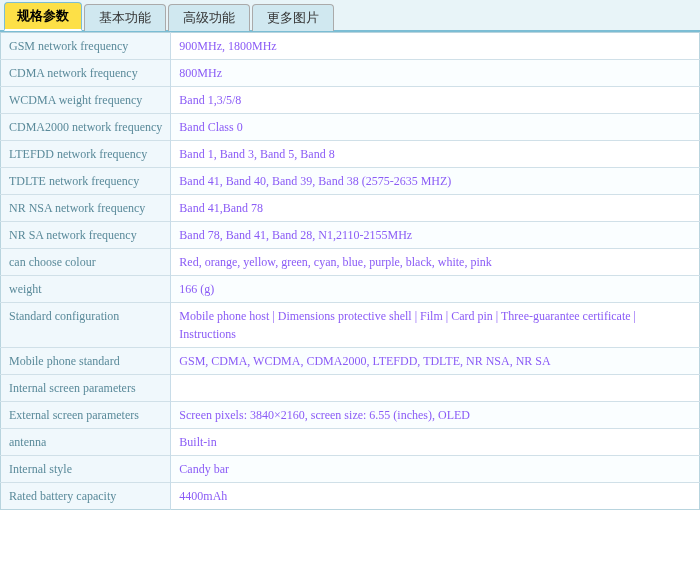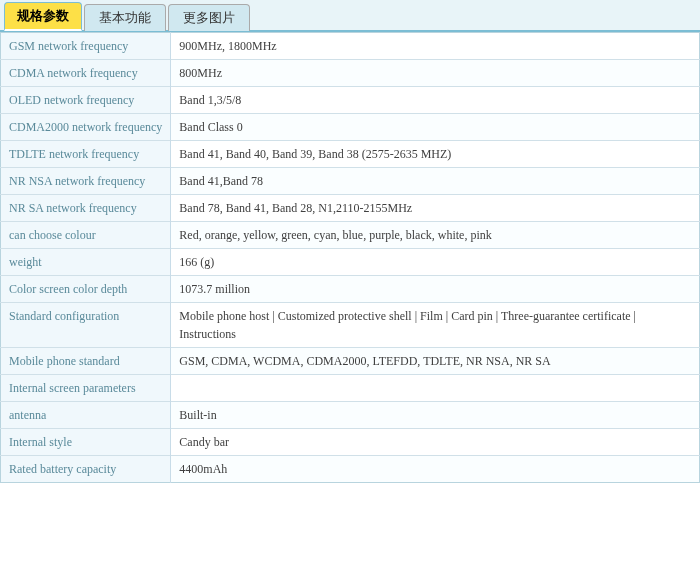--- a/index.html
+++ b/index.html
@@ -68,53 +68,58 @@
       line-height: 1.5;
     }
     .spec-table td:first-child {
       width: 160px;
       background: #f0f8fc;
       color: #5a8a9a;
       border-right: 1px solid #c8dce8;
       white-space: nowrap;
     }
     .spec-table td:last-child {
-      color: #404040;
+      color: #8b5cf6;
       background: #fff;
     }
     .spec-table tr:nth-child(even) td:last-child {
       background: #fafeff;
     }
   </style>
 </head>
 <body>
 
 <div class="tabs-container">
   <div class="tab tab-specs active">规格参数</div>
   <div class="tab">基本功能</div>
+  <div class="tab">高级功能</div>
   <div class="tab">更多图片</div>
 </div>
 
 <table class="spec-table">
   <tbody id="spec-tbody">
       <tr>
         <td>GSM network frequency</td>
         <td>900MHz, 1800MHz</td>
       </tr>
       <tr>
         <td>CDMA network frequency</td>
         <td>800MHz</td>
       </tr>
       <tr>
-        <td>OLED network frequency</td>
+        <td>WCDMA weight frequency</td>
         <td>Band 1,3/5/8</td>
       </tr>
       <tr>
         <td>CDMA2000 network frequency</td>
         <td>Band Class 0</td>
+      </tr>
+      <tr>
+        <td>LTEFDD network frequency</td>
+        <td>Band 1, Band 3, Band 5, Band 8</td>
       </tr>
       <tr>
         <td>TDLTE network frequency</td>
         <td>Band 41, Band 40, Band 39, Band 38 (2575-2635 MHZ)</td>
       </tr>
       <tr>
         <td>NR NSA network frequency</td>
         <td>Band 41,Band 78</td>
       </tr>
       <tr>
@@ -123,34 +128,34 @@
       </tr>
       <tr>
         <td>can choose colour</td>
         <td>Red, orange, yellow, green, cyan, blue, purple, black, white, pink</td>
       </tr>
       <tr>
         <td>weight</td>
         <td>166 (g)</td>
       </tr>
       <tr>
-        <td>Color screen color depth</td>
-        <td>1073.7 million</td>
-      </tr>
-      <tr>
         <td>Standard configuration</td>
-        <td>Mobile phone host | Customized protective shell | Film | Card pin | Three-guarantee certificate | Instructions</td>
+        <td>Mobile phone host | Dimensions protective shell | Film | Card pin | Three-guarantee certificate | Instructions</td>
       </tr>
       <tr>
         <td>Mobile phone standard</td>
         <td>GSM, CDMA, WCDMA, CDMA2000, LTEFDD, TDLTE, NR NSA, NR SA</td>
       </tr>
       <tr>
         <td>Internal screen parameters</td>
         <td></td>
+      </tr>
+      <tr>
+        <td>External screen parameters</td>
+        <td>Screen pixels: 3840×2160, screen size: 6.55 (inches), OLED</td>
       </tr>
       <tr>
         <td>antenna</td>
         <td>Built-in</td>
       </tr>
       <tr>
         <td>Internal style</td>
         <td>Candy bar</td>
       </tr>
       <tr>

